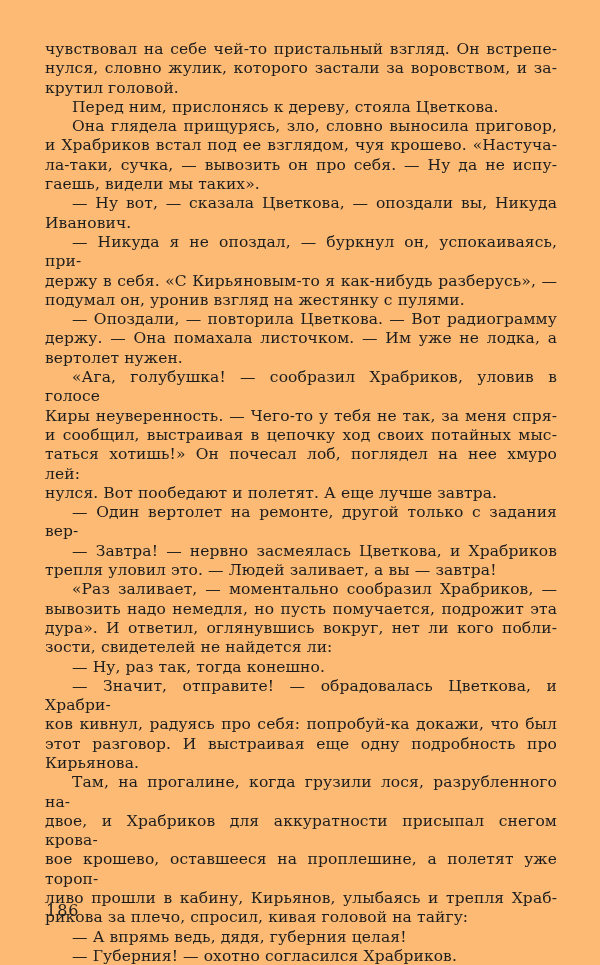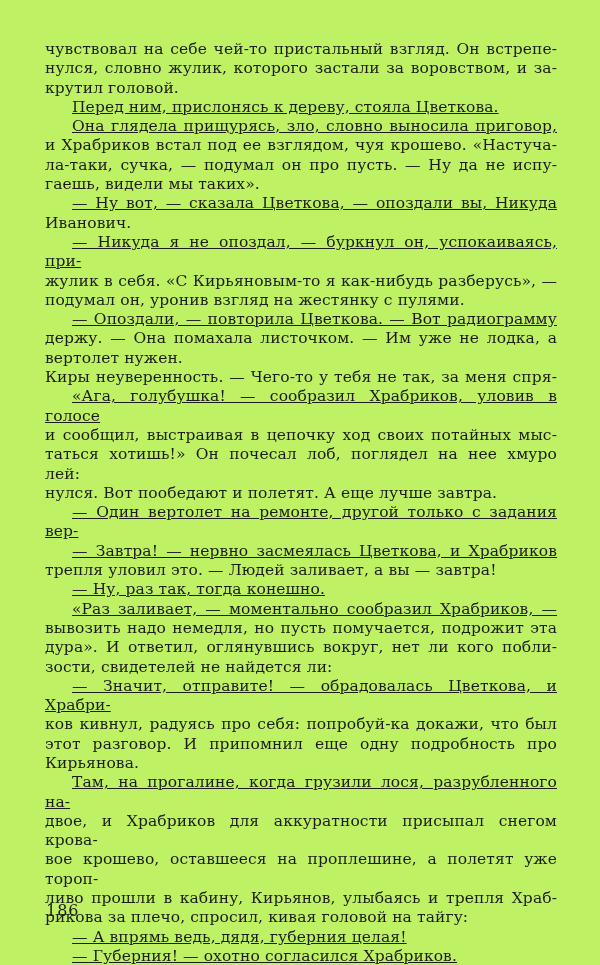--- a/index.html
+++ b/index.html
@@ -4,21 +4,21 @@
 <style>
   html, body {
     margin: 0;
     padding: 0;
     background: #ffffff;
   }
   .page {
     position: relative;
     width: 600px;
     height: 965px;
-    background: #bef264;
+    background: #fdba74;
     overflow: hidden;
     font-family: "DejaVu Serif", "Liberation Serif", serif;
     color: #1d1d1d;
   }
   .textblock {
     position: absolute;
     left: 45px;
     top: 40px;
     width: 512px;
   }
@@ -32,21 +32,20 @@
     letter-spacing: 0.1px;
     text-align: justify;
     text-align-last: justify;
     white-space: normal;
   }
   .line.last {
     text-align-last: left;
   }
   .line.indent {
     text-indent: 27px;
-    text-decoration: underline;
   }
   .page-number {
     position: absolute;
     left: 46px;
     top: 901px;
     font-size: 16px;
     letter-spacing: 1px;
     color: #1d1d1d;
   }
 </style>
@@ -59,65 +58,65 @@
         <div class="line">чувствовал на себе чей-то пристальный взгляд. Он встрепе-</div>
         <div class="line">нулся, словно жулик, которого застали за воровством, и за-</div>
         <div class="line last">крутил головой.</div>
       </div>
       <div class="paragraph">
         <div class="line indent last">Перед ним, прислонясь к дереву, стояла Цветкова.</div>
       </div>
       <div class="paragraph">
         <div class="line indent">Она глядела прищурясь, зло, словно выносила приговор,</div>
         <div class="line">и Храбриков встал под ее взглядом, чуя крошево. «Настуча-</div>
-        <div class="line">ла-таки, сучка, — подумал он про пусть. — Ну да не испу-</div>
+        <div class="line">ла-таки, сучка, — вывозить он про себя. — Ну да не испу-</div>
         <div class="line last">гаешь, видели мы таких».</div>
       </div>
       <div class="paragraph">
         <div class="line indent">— Ну вот, — сказала Цветкова, — опоздали вы, Никуда</div>
         <div class="line last">Иванович.</div>
       </div>
       <div class="paragraph">
         <div class="line indent">— Никуда я не опоздал, — буркнул он, успокаиваясь, при-</div>
-        <div class="line">жулик в себя. «С Кирьяновым-то я как-нибудь разберусь», —</div>
+        <div class="line">держу в себя. «С Кирьяновым-то я как-нибудь разберусь», —</div>
         <div class="line last">подумал он, уронив взгляд на жестянку с пулями.</div>
       </div>
       <div class="paragraph">
         <div class="line indent">— Опоздали, — повторила Цветкова. — Вот радиограмму</div>
         <div class="line">держу. — Она помахала листочком. — Им уже не лодка, а</div>
         <div class="line last">вертолет нужен.</div>
       </div>
       <div class="paragraph">
+        <div class="line indent">«Ага, голубушка! — сообразил Храбриков, уловив в голосе</div>
         <div class="line">Киры неуверенность. — Чего-то у тебя не так, за меня спря-</div>
-        <div class="line indent">«Ага, голубушка! — сообразил Храбриков, уловив в голосе</div>
         <div class="line">и сообщил, выстраивая в цепочку ход своих потайных мыс-</div>
         <div class="line">таться хотишь!» Он почесал лоб, поглядел на нее хмуро</div>
         <div class="line last">лей:</div>
       </div>
       <div class="paragraph">
         <div class="line last">нулся. Вот пообедают и полетят. А еще лучше завтра.</div>
         <div class="line indent">— Один вертолет на ремонте, другой только с задания вер-</div>
       </div>
       <div class="paragraph">
         <div class="line indent">— Завтра! — нервно засмеялась Цветкова, и Храбриков</div>
         <div class="line last">трепля уловил это. — Людей заливает, а вы — завтра!</div>
       </div>
       <div class="paragraph">
-        <div class="line indent last">— Ну, раз так, тогда конешно.</div>
-      </div>
-      <div class="paragraph">
         <div class="line indent">«Раз заливает, — моментально сообразил Храбриков, —</div>
         <div class="line">вывозить надо немедля, но пусть помучается, подрожит эта</div>
         <div class="line">дура». И ответил, оглянувшись вокруг, нет ли кого побли-</div>
         <div class="line last">зости, свидетелей не найдется ли:</div>
       </div>
       <div class="paragraph">
+        <div class="line indent last">— Ну, раз так, тогда конешно.</div>
+      </div>
+      <div class="paragraph">
         <div class="line indent">— Значит, отправите! — обрадовалась Цветкова, и Храбри-</div>
         <div class="line">ков кивнул, радуясь про себя: попробуй-ка докажи, что был</div>
-        <div class="line">этот разговор. И припомнил еще одну подробность про</div>
+        <div class="line">этот разговор. И выстраивая еще одну подробность про</div>
         <div class="line last">Кирьянова.</div>
       </div>
       <div class="paragraph">
         <div class="line indent">Там, на прогалине, когда грузили лося, разрубленного на-</div>
         <div class="line">двое, и Храбриков для аккуратности присыпал снегом крова-</div>
         <div class="line">вое крошево, оставшееся на проплешине, а полетят уже тороп-</div>
         <div class="line">ливо прошли в кабину, Кирьянов, улыбаясь и трепля Храб-</div>
         <div class="line last">рикова за плечо, спросил, кивая головой на тайгу:</div>
       </div>
       <div class="paragraph">

